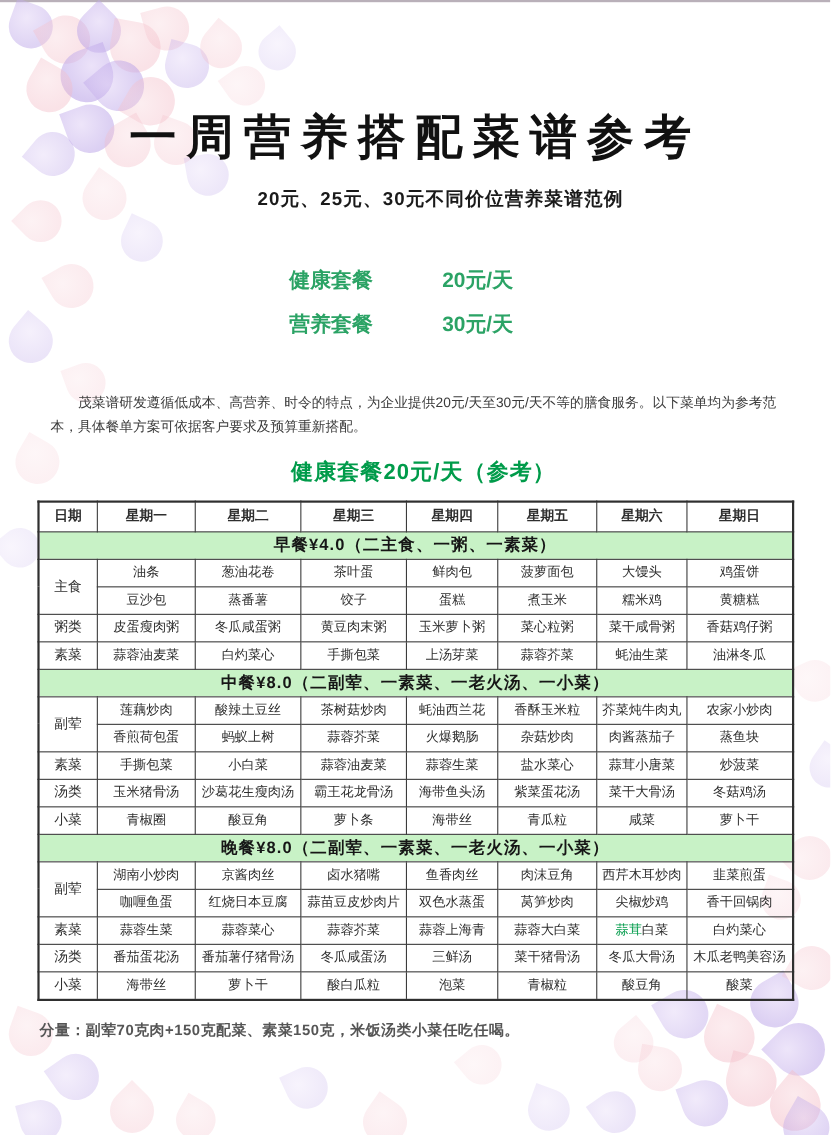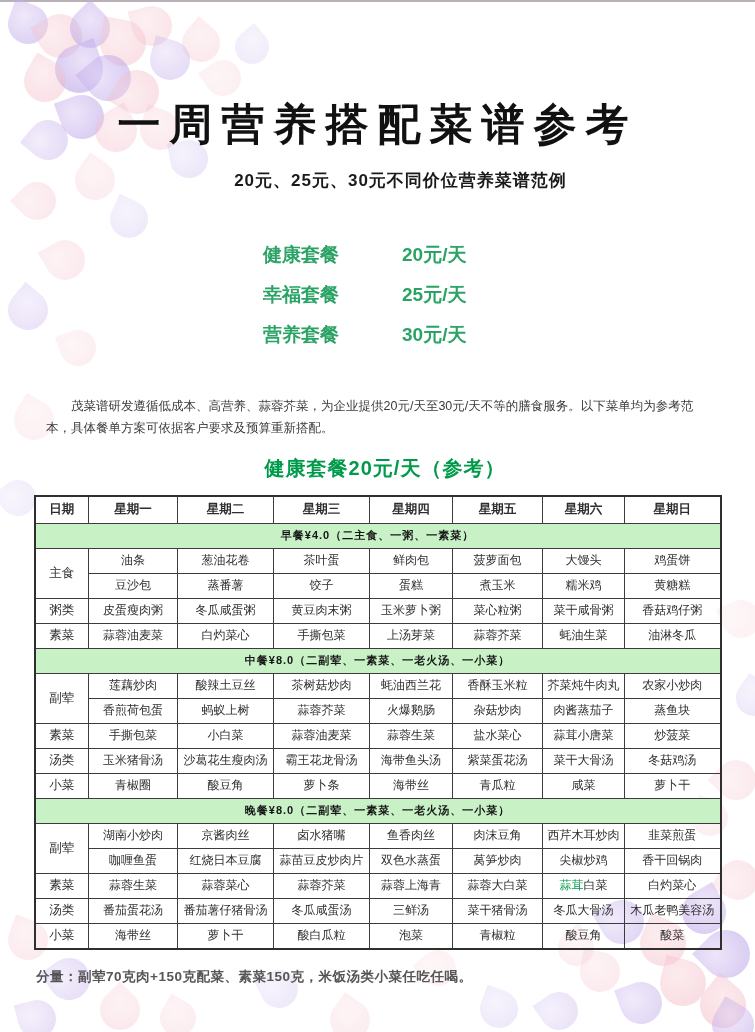--- a/index.html
+++ b/index.html
@@ -87,21 +87,21 @@
     vertical-align:middle;
     height:24px;
     padding:0 2px;
     overflow:hidden;
     white-space:nowrap;
   }
   table.menu th{font-weight:600;font-size:12.5px;height:26px;}
   table.menu td.band{
     background:var(--band-green,#c8f2c6);
     font-weight:700;
-    font-size:11px;
+    font-size:15px;
     color:#161616;
     letter-spacing:1px;
   }
   table.menu td.cat{font-size:12.5px;}
   .accent-text{color:var(--accent-green,#009b4a);font-family:Liberation Serif, serif;}
   .portion-note{
     margin:18px 0 0 36px;
     font-size:13.5px;
     font-weight:600;
     color:#555;
@@ -170,30 +170,26 @@
   <div class="content">
     <h1 class="main-title">一周营养搭配菜谱参考</h1>
     <div class="subtitle">20元、25元、30元不同价位营养菜谱范例</div>
 
     <div class="packages">
       <div class="package-row">
         <span>健康套餐</span>
         <span>20元/天</span>
       </div>
       <div class="package-row">
-        <span>幸福套餐</span>
-        <span>25元/天</span>
-      </div>
-      <div class="package-row">
         <span>营养套餐</span>
         <span>30元/天</span>
       </div>
     </div>
 
-    <p class="intro">茂菜谱研发遵循低成本、高营养、蒜蓉芥菜，为企业提供20元/天至30元/天不等的膳食服务。以下菜单均为参考范本，具体餐单方案可依据客户要求及预算重新搭配。</p>
+    <p class="intro">茂菜谱研发遵循低成本、高营养、时令的特点，为企业提供20元/天至30元/天不等的膳食服务。以下菜单均为参考范本，具体餐单方案可依据客户要求及预算重新搭配。</p>
 
     <div class="section-heading">健康套餐20元/天（参考）</div>
 
     <table class="menu">
       <colgroup id="menu-colgroup">
           <col style="width: 54px;">
           <col style="width: 89px;">
           <col style="width: 96px;">
           <col style="width: 96px;">
           <col style="width: 83px;">

